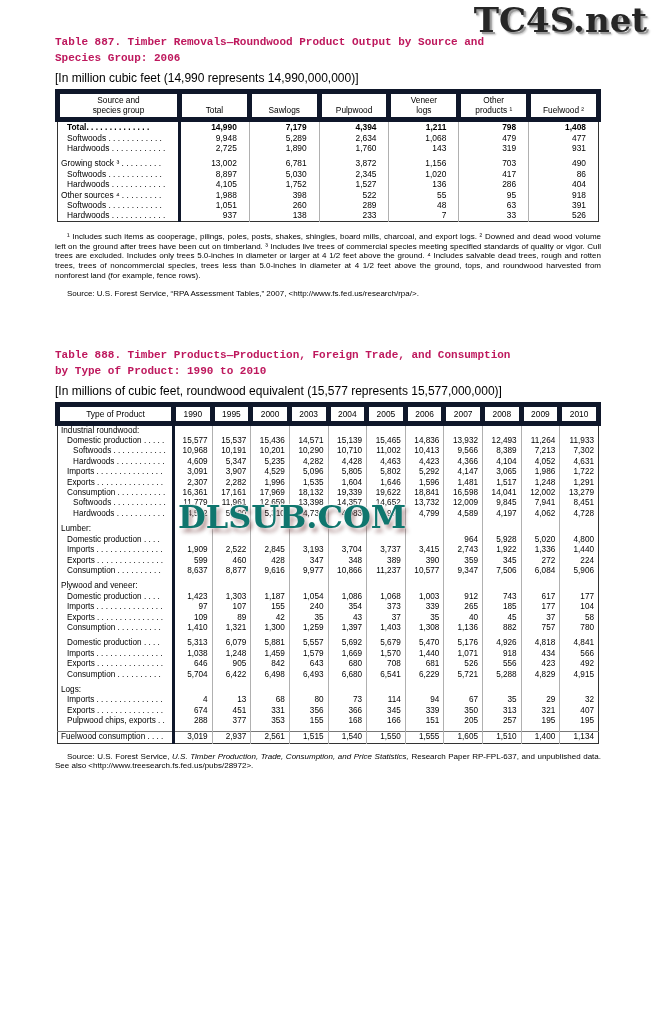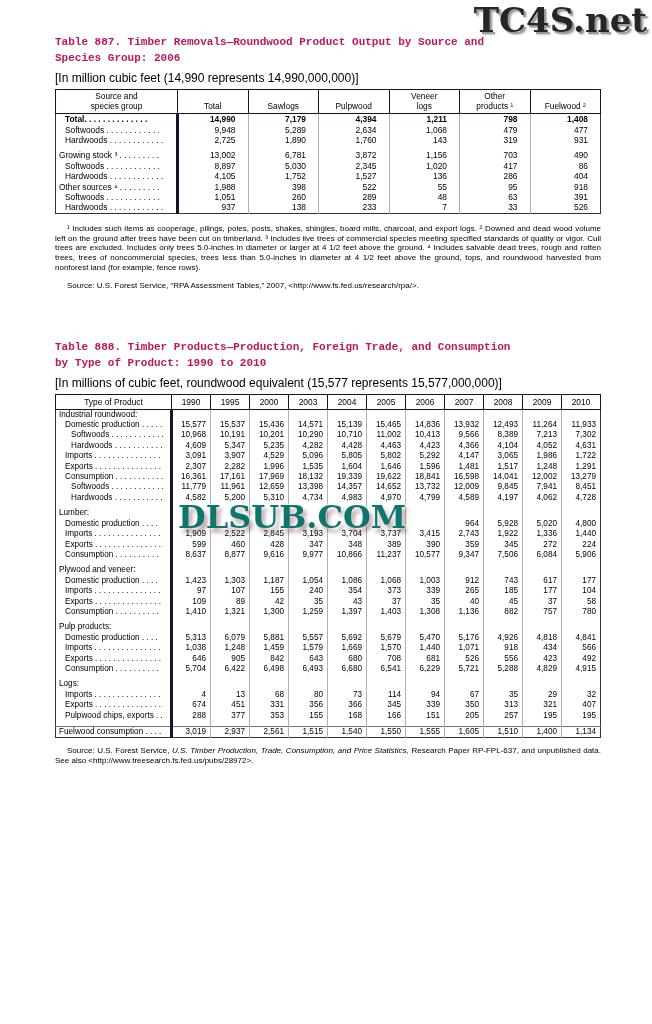--- a/index.html
+++ b/index.html
@@ -16,21 +16,21 @@
     font-family:Liberation Mono, monospace;
     font-size:11px; font-weight:bold; line-height:16px; color:#be185d;
   }
   .unit-note { font-size:12px; margin-top:5px; }
 
   table.data {
     border-collapse:collapse; table-layout:fixed; width:546px;
     margin-top:4px; border:1px solid #333;
   }
   table.data thead th {
-    border:1px solid #0f172a; vertical-align:bottom; text-align:center;
+    border:5px solid #0f172a; vertical-align:bottom; text-align:center;
     font-weight:normal; padding:2px 1px 2px;
   }
   #t887 thead th { font-size:8.3px; line-height:9.6px; }
   #t888 thead th { font-size:8.4px; line-height:10px; }
   table.data td {
     border-left:1px solid #b0b0b0; line-height:10.4px; height:10.4px;
     vertical-align:bottom;
   }
   table.data td:first-child { border-left:none; }
   table.data td:nth-child(2) { border-left:3px solid #0f172a; }
@@ -583,34 +583,20 @@
               <td class="num"></td>
               <td class="num"></td>
               <td class="num"></td>
               <td class="num"></td>
               <td class="num"></td>
               <td class="num"></td>
               <td class="num"></td>
               <td class="num"></td>
             </tr>
             <tr>
-              <td class="stub indent-0 group">Pulp products:</td>
-              <td class="num"></td>
-              <td class="num"></td>
-              <td class="num"></td>
-              <td class="num"></td>
-              <td class="num"></td>
-              <td class="num"></td>
-              <td class="num"></td>
-              <td class="num"></td>
-              <td class="num"></td>
-              <td class="num"></td>
-              <td class="num"></td>
-            </tr>
-            <tr>
               <td class="stub indent-1">Domestic production . . . .</td>
               <td class="num">5,313</td>
               <td class="num">6,079</td>
               <td class="num">5,881</td>
               <td class="num">5,557</td>
               <td class="num">5,692</td>
               <td class="num">5,679</td>
               <td class="num">5,470</td>
               <td class="num">5,176</td>
               <td class="num">4,926</td>

